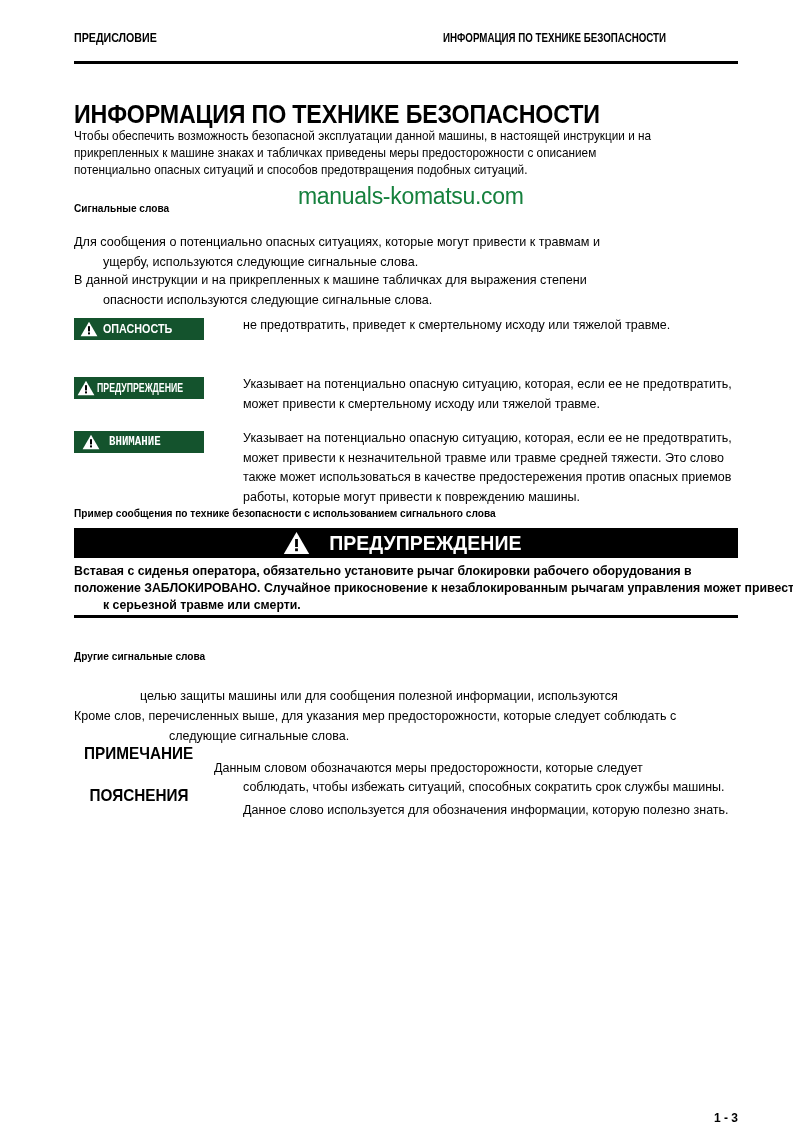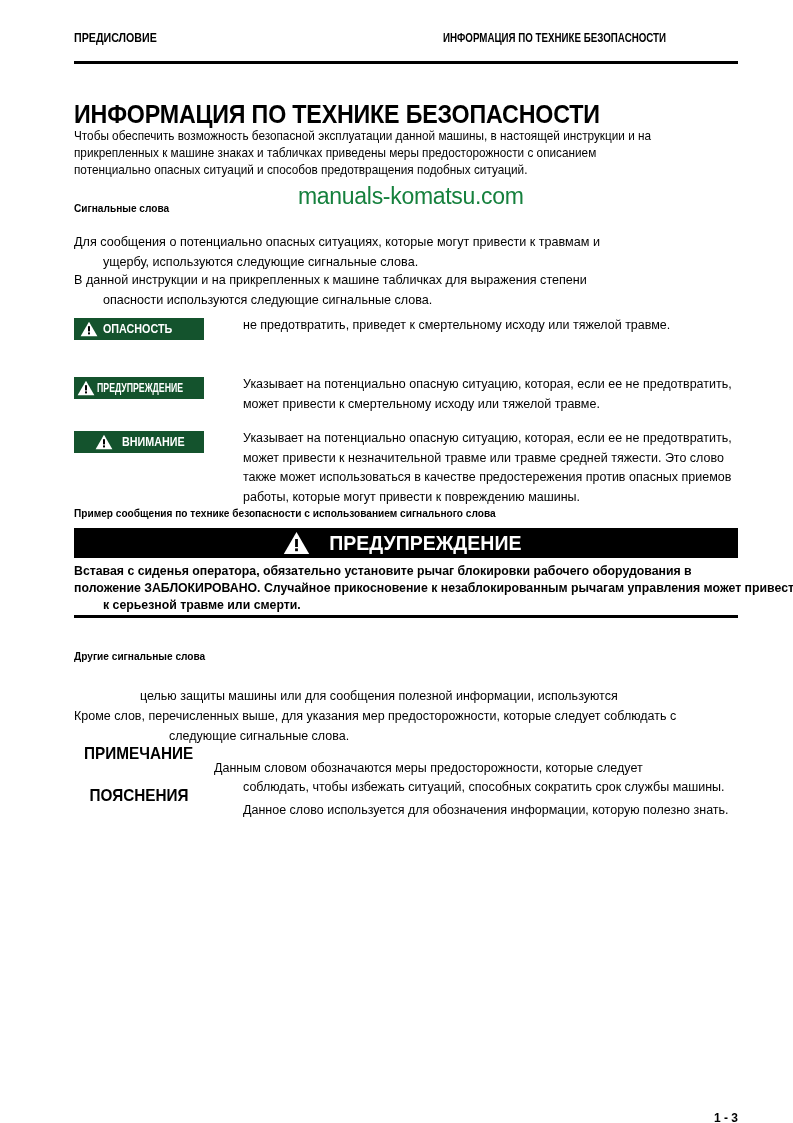--- a/index.html
+++ b/index.html
@@ -158,21 +158,21 @@
     font-size: 12.5px;
     font-weight: bold;
     white-space: nowrap;
     display: inline-block;
   }
   #row-danger  .lbl { transform: scaleX(0.86); transform-origin: left center; }
   #row-warning .lbl { transform: scaleX(0.70); transform-origin: left center; font-size: 12.5px; }
   #row-caution .lbl { transform: scaleX(0.86); transform-origin: left center; }
   #row-warning .signal-box { padding-left: 3px; }
   #row-warning .signal-box .tri { margin-right: 2px; }
-  #row-caution .signal-box { padding-left: 21px; }
+  #row-caution .signal-box { padding-left: 8px; font-family: Liberation Mono, monospace; }
   #row-caution .signal-box .tri { margin-right: 9px; }
 
   .signal-text {
     position: absolute;
     left: 140px;
     top: -2px;
     width: 524px;
     font-size: 12.5px;
     line-height: 19.5px;
   }

